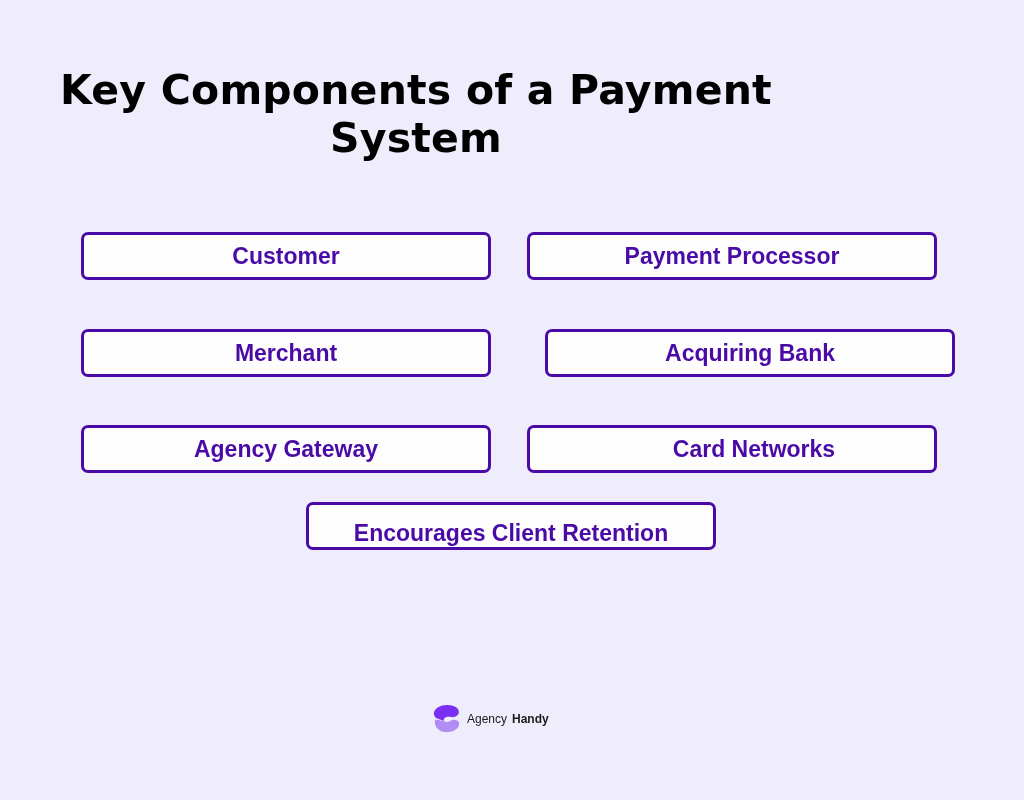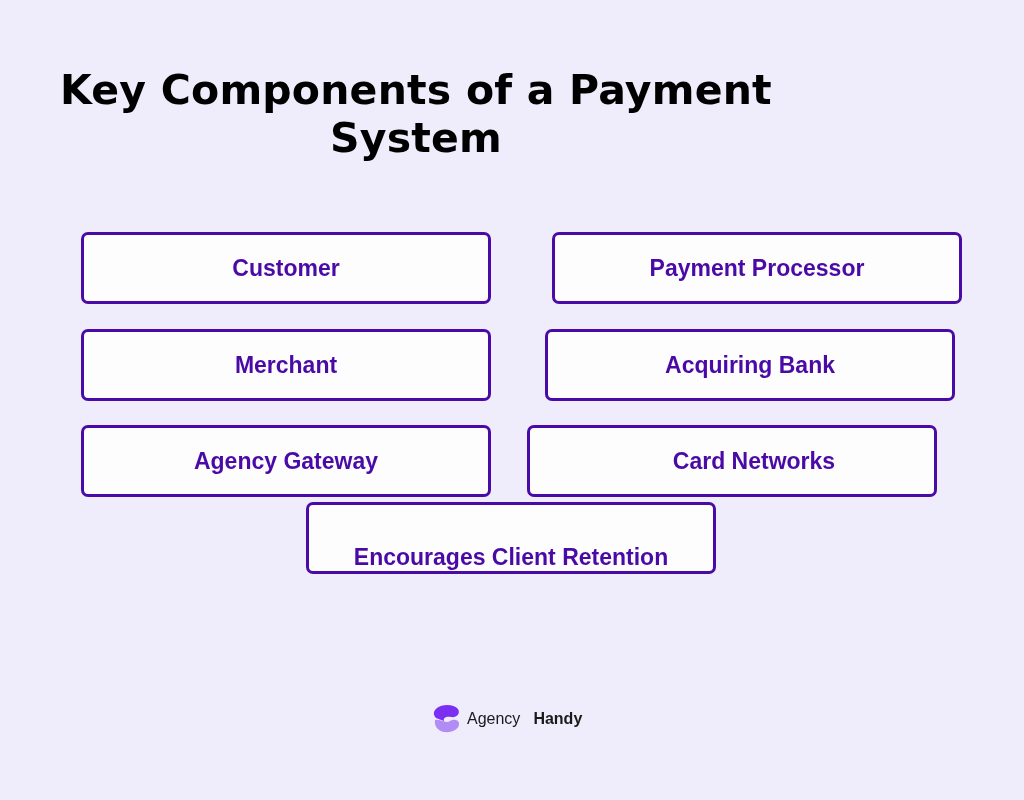--- a/index.html
+++ b/index.html
@@ -11,49 +11,49 @@
     font-family: "DejaVu Sans", sans-serif;
   }
   .title {
     position: absolute; left: 0; top: 66px; width: 832px;
     text-align: center;
     font-size: 41px; font-weight: bold; color: #000;
     letter-spacing: 0.2px;
   }
   .box {
     position: absolute;
-    width: 410px; height: 72px;
+    width: 410px; height: 48px;
     box-sizing: border-box;
     border: 3px solid #4a0aa6;
     border-radius: 7px;
     background: #fefdfe;
     display: flex; align-items: center; justify-content: center;
     color: #4a0aa6;
     font-family: "Liberation Sans", sans-serif;
     font-weight: bold;
     font-size: 23px;
   }
   .logo {
     position: absolute; left: 432px; top: 704px;
     display: flex; align-items: center;
     font-family: "Liberation Sans", sans-serif;
-    font-size: 16px; color: #1a1a1a;
+    font-size: 12px; color: #1a1a1a;
   }
   .logo svg { margin-right: 6px; }
-  .logo .b { font-weight: bold; margin-left: 13px; }
+  .logo .b { font-weight: bold; margin-left: 5px; }
 </style>
 </head>
 <body>
 
 <div class="title">Key Components of a Payment System</div>
 
 <div class="box" style="left:81px; top:232px;">
     <span>Customer</span>
   </div>
-<div class="box" style="left:527px; top:232px;margin-left:25px;">
+<div class="box" style="left:527px; top:232px;">
     <span>Payment Processor</span>
   </div>
 
 <div class="box" style="left:81px; top:329px;">
     <span>Merchant</span>
   </div>
 <div class="box" style="left:545px; top:329px;">
     <span>Acquiring Bank</span>
   </div>
 

